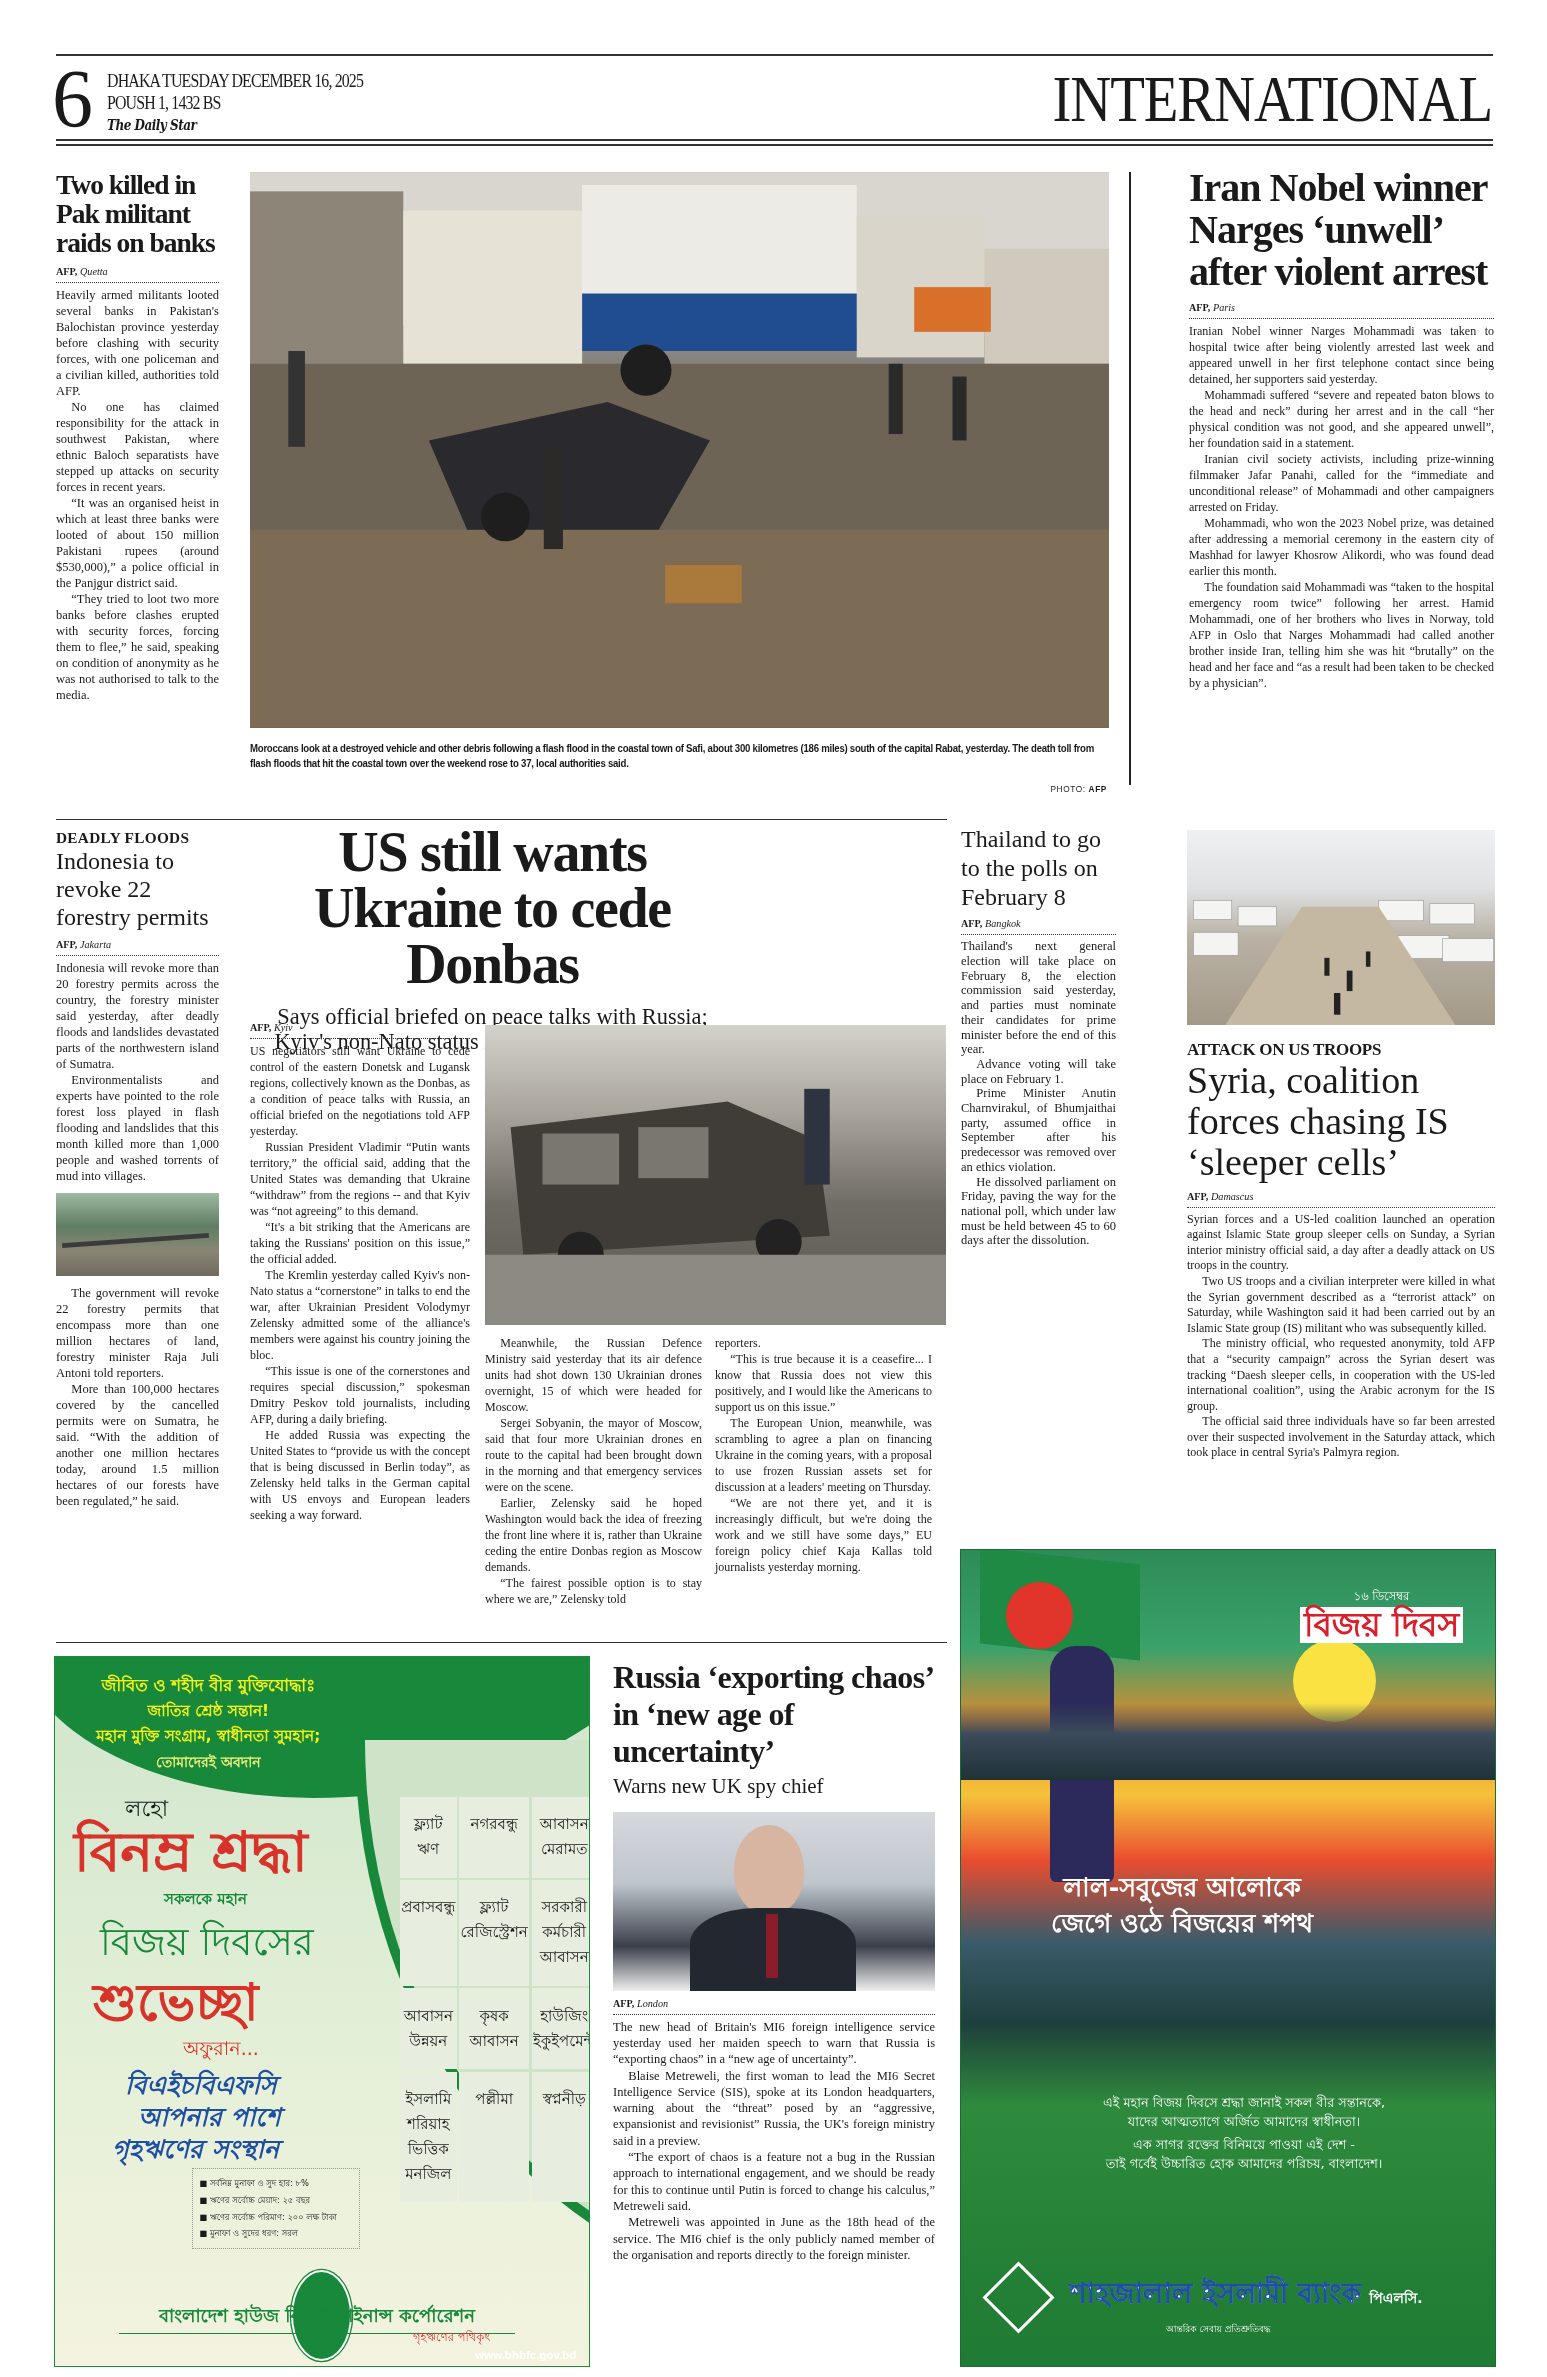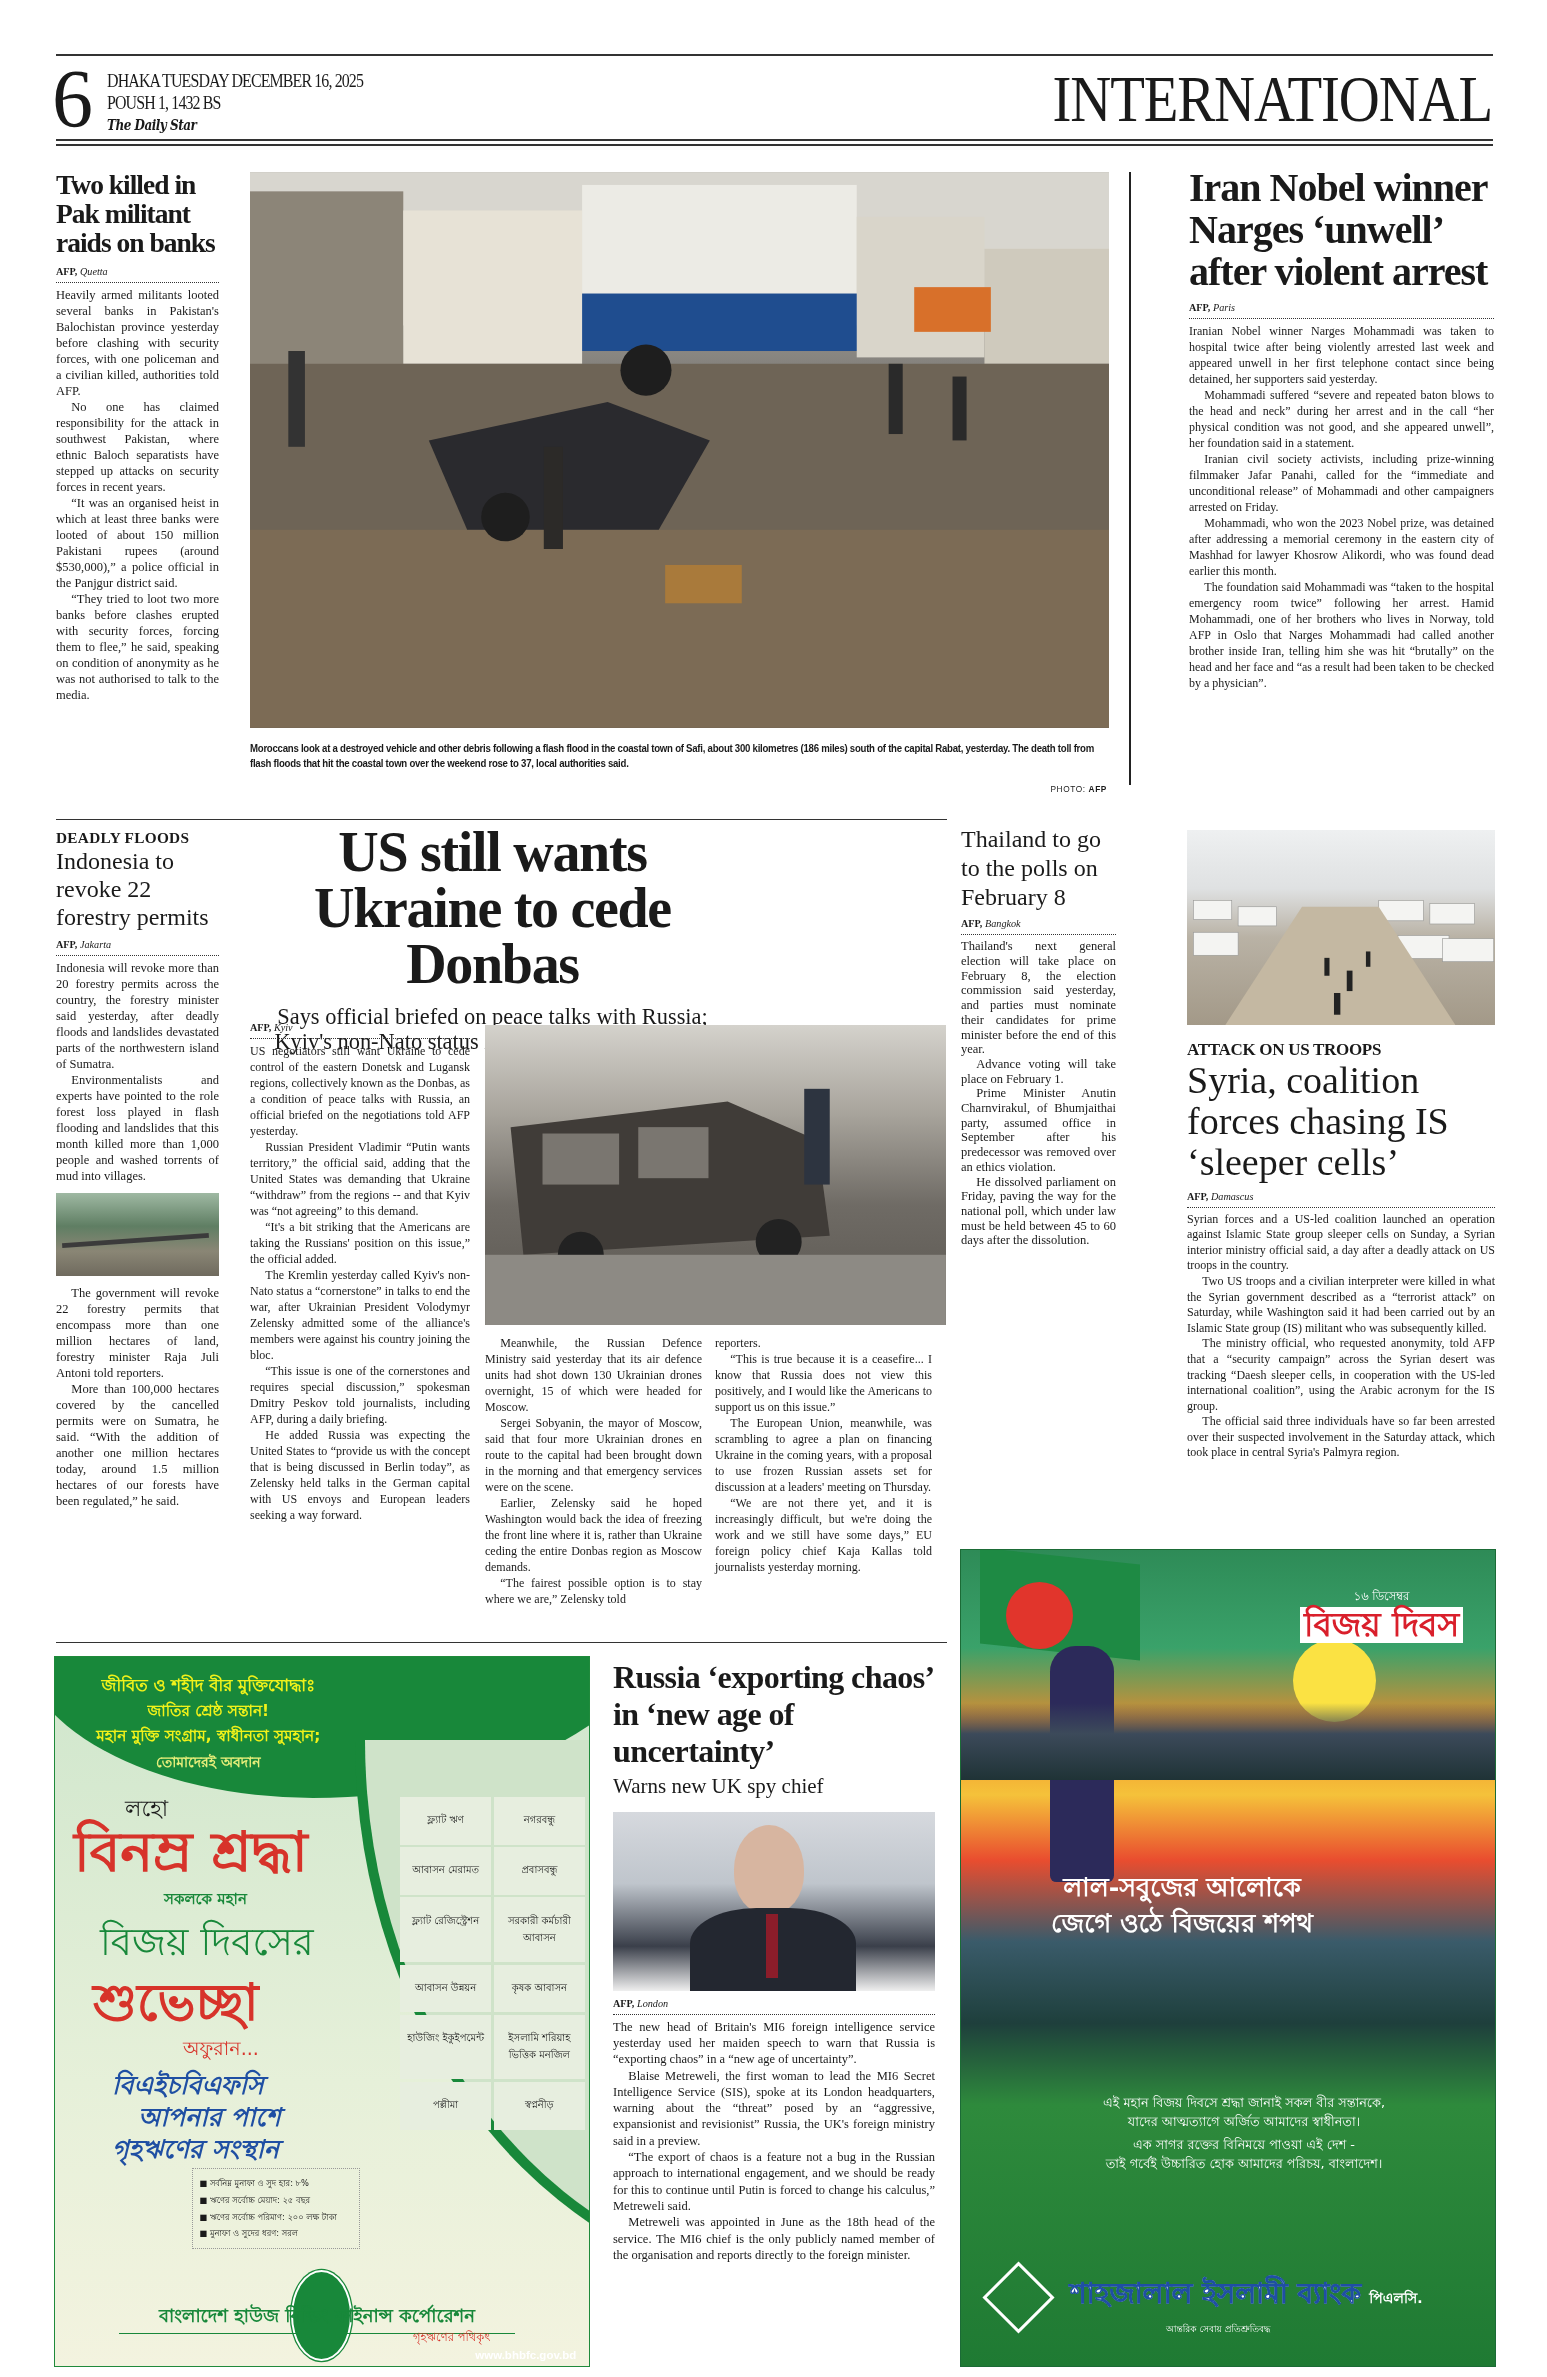--- a/index.html
+++ b/index.html
@@ -210,30 +210,30 @@
     <div style="font-size:15.3px; line-height:25.5px;">জাতির শ্রেষ্ঠ সন্তান!</div>
     <div style="font-size:15.3px; line-height:25.5px;">মহান মুক্তি সংগ্রাম, স্বাধীনতা সুমহান;</div>
     <div style="font-size:14px; line-height:25.5px; color:#e8ef7a;">তোমাদেরই অবদান</div>
   </div>
   <div class="abs" style="left:70px; top:134px; font-size:22px; color:#1a1a1a;">লহো</div>
   <div class="abs" style="left:19px; top:153px; font-size:55px; font-weight:bold; color:#d7332a; white-space:nowrap;">বিনম্র শ্রদ্ধা</div>
   <div class="abs" style="left:109px; top:230px; font-size:15px; font-weight:bold; color:#18883a;">সকলকে মহান</div>
   <div class="abs" style="left:45px; top:255px; font-size:38px; color:#18883a; white-space:nowrap;">বিজয় দিবসের</div>
   <div class="abs" style="left:38px; top:307px; font-size:51px; font-weight:bold; color:#d7332a; white-space:nowrap;">শুভেচ্ছা</div>
   <div class="abs" style="left:128px; top:377px; font-size:19px; color:#d7332a;">অফুরান...</div>
-  <div class="abs" style="left:57px; top:409px; font-size:25.5px; font-weight:bold; color:#1f4fa3; font-style:italic;">বিএইচবিএফসি</div>
+  <div class="abs" style="left:70px; top:409px; font-size:25.5px; font-weight:bold; color:#1f4fa3; font-style:italic;">বিএইচবিএফসি</div>
   <div class="abs" style="left:83px; top:441px; font-size:25.5px; font-weight:bold; color:#1f4fa3; font-style:italic;">আপনার পাশে</div>
   <div class="abs" style="left:57px; top:473px; font-size:25.5px; font-weight:bold; color:#1f4fa3; font-style:italic;">গৃহঋণের সংস্থান</div>
   <div class="abs" style="left:137px; top:511px; width:153px; border:1.3px dotted #999; padding:6.4px; font-size:8.3px; line-height:16.6px;">
     <div>■ <span>সর্বনিম্ন মুনাফা ও সুদ হার: ৮%</span></div>
     <div>■ <span>ঋণের সর্বোচ্চ মেয়াদ: ২৫ বছর</span></div>
     <div>■ <span>ঋণের সর্বোচ্চ পরিমাণ: ২০০ লক্ষ টাকা</span></div>
     <div>■ <span>মুনাফা ও সুদের ধরণ: সরল</span></div>
   </div>
-  <div class="abs" style="left:345px; top:140px; width:185px; display:grid; grid-template-columns:1fr 1fr; gap:2.6px; font-size:10px; text-align:center;">
+  <div class="abs" style="left:345px; top:140px; width:185px; display:grid; grid-template-columns:1fr 1fr 1fr; gap:2.6px; font-size:15px; text-align:center;">
     <div style="background:#e7eedf; padding:15.3px 1.3px;">ফ্ল্যাট ঋণ</div>
     <div style="background:#e7eedf; padding:15.3px 1.3px;">নগরবন্ধু</div>
     <div style="background:#e7eedf; padding:15.3px 1.3px;">আবাসন মেরামত</div>
     <div style="background:#e7eedf; padding:15.3px 1.3px;">প্রবাসবন্ধু</div>
     <div style="background:#e7eedf; padding:15.3px 1.3px;">ফ্ল্যাট রেজিস্ট্রেশন</div>
     <div style="background:#e7eedf; padding:15.3px 1.3px;">সরকারী কর্মচারী আবাসন</div>
     <div style="background:#e7eedf; padding:15.3px 1.3px;">আবাসন উন্নয়ন</div>
     <div style="background:#e7eedf; padding:15.3px 1.3px;">কৃষক আবাসন</div>
     <div style="background:#e7eedf; padding:15.3px 1.3px;">হাউজিং ইকুইপমেন্ট</div>
     <div style="background:#e7eedf; padding:15.3px 1.3px;">ইসলামি শরিয়াহ ভিত্তিক মনজিল</div>

